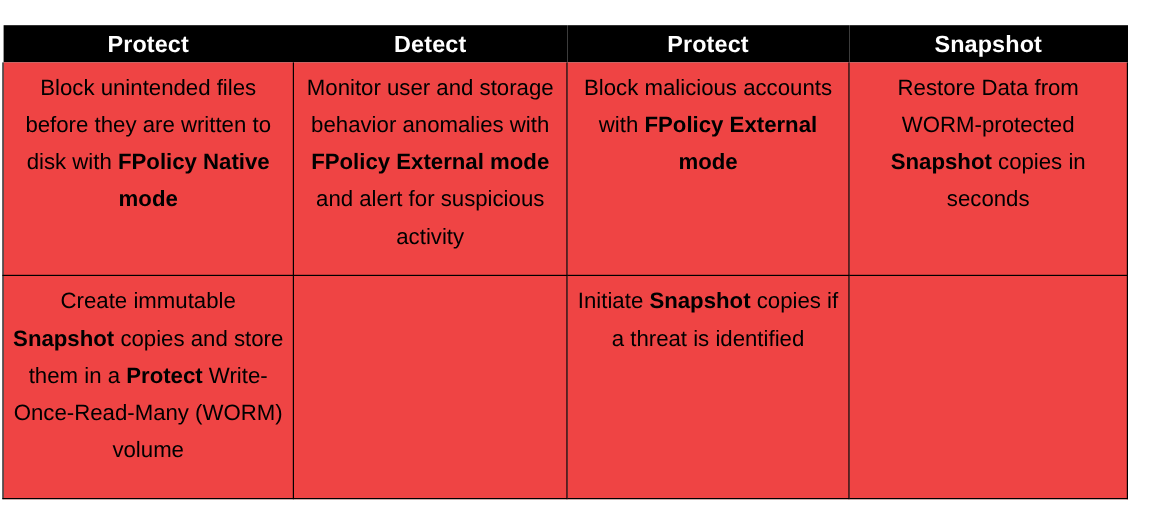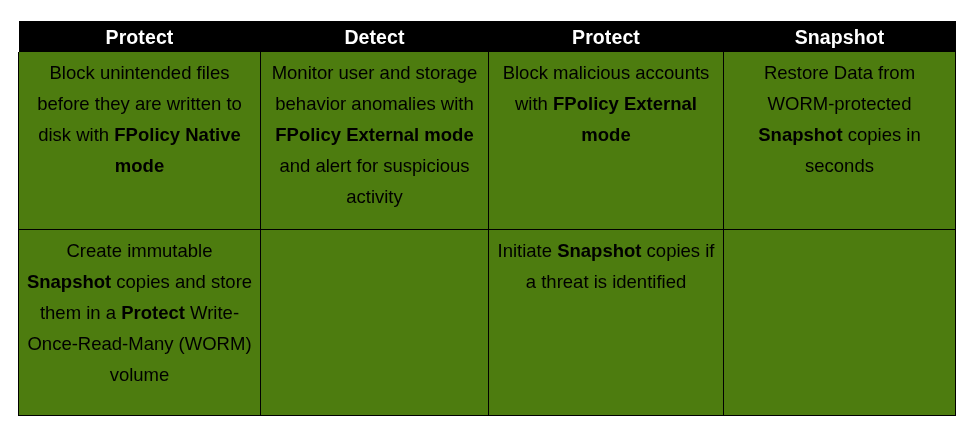--- a/index.html
+++ b/index.html
@@ -20,21 +20,21 @@
     position: absolute;
     left: 0;
     top: 0;
     width: 968px;
     height: 422px;
     background: #ffffff;
   }
 
   .capability-table {
     position: absolute;
-    left: 18px;
+    left: 2px;
     top: 21px;
     width: 937px;
     border-collapse: collapse;
     table-layout: fixed;
   }
 
   .capability-table col.c0 { width: 242px; }
   .capability-table col.c1 { width: 228px; }
   .capability-table col.c2 { width: 235px; }
   .capability-table col.c3 { width: 232px; }
@@ -55,21 +55,21 @@
 
   tbody td {
     border: 1.3px solid #000000;
     border-top: none;
     vertical-align: top;
     text-align: center;
     padding: 5px 6px 6px 6px;
     font-size: 18.5px;
     line-height: 31px;
     color: #000000;
-    background: #4d7c0f;
+    background: #ef4444;
   }
 
   tbody tr.row-1 td { height: 166px; }
   tbody tr.row-2 td { height: 174px; }
 
   tbody tr.row-1 td { border-top: none; }
   tbody tr.row-2 td { border-top: 1.3px solid #000000; }
 
   .cell-text {
     display: block;

